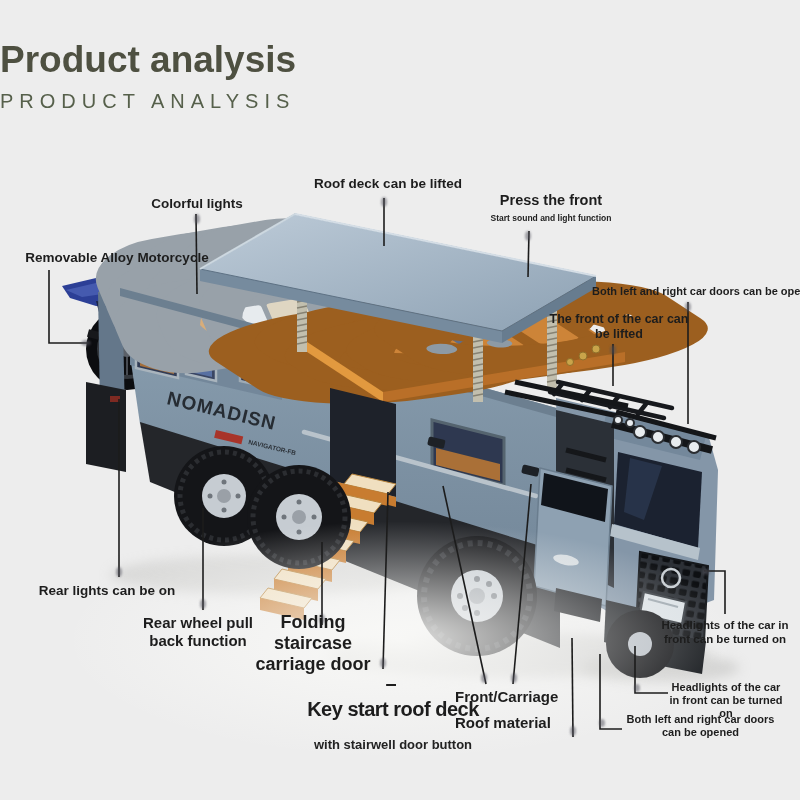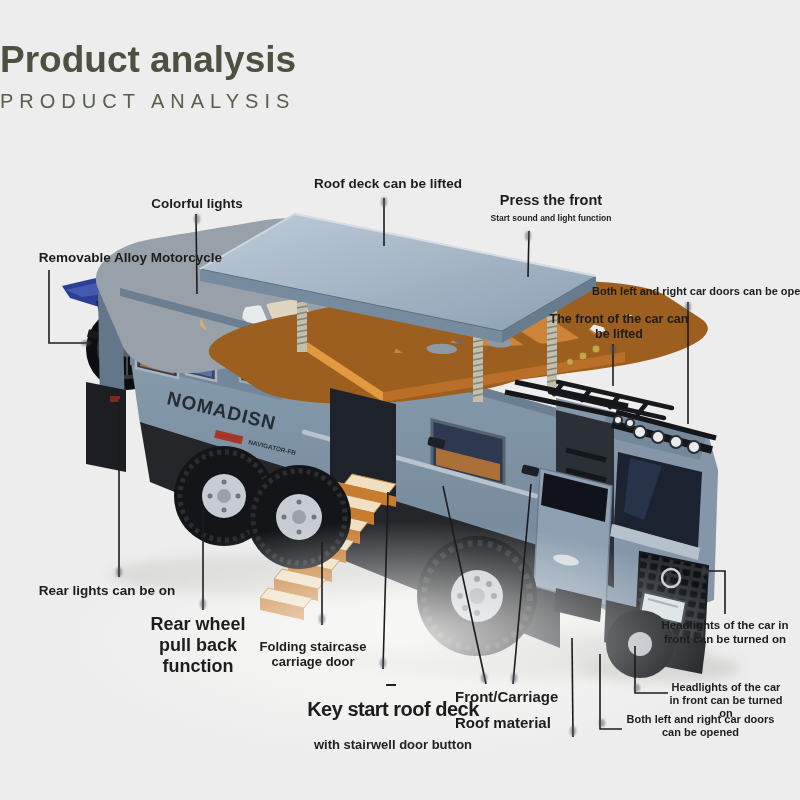--- a/index.html
+++ b/index.html
@@ -26,26 +26,26 @@
   
   .callout{
     position:absolute;z-index:6;color:#1d1d1d;font-weight:bold;
     font-size:13.5px;line-height:1.18;text-align:center;
   }
   .callout .sub{display:block;font-size:8.5px;font-weight:bold;margin-top:4px;color:#222;}
   .nowrap{white-space:nowrap;}
   #co-roof-deck{left:298px;top:176px;width:180px;}
   #co-colorful-lights{left:127px;top:196px;width:140px;}
   #co-press-front{left:471px;top:192px;width:160px;font-size:14.5px;}
-  #co-removable-motorcycle{left:12px;top:250px;width:210px;text-align:right;}
+  #co-removable-motorcycle{left:12px;top:250px;width:210px;text-align:center;}
   #co-doors-open-top{left:592px;top:285px;width:200px;font-size:11px;}
   #co-front-lifted{left:549px;top:312px;width:140px;font-size:12.5px;}
   #co-rear-lights{left:24px;top:583px;width:166px;}
-  #co-rear-wheel{left:133px;top:614px;width:130px;font-size:18px;}
-  #co-folding-staircase{left:243px;top:639px;width:140px;font-size:13px;}
+  #co-rear-wheel{left:133px;top:614px;width:130px;font-size:15px;}
+  #co-folding-staircase{left:243px;top:612px;width:140px;font-size:18px;}
   #co-key-start{left:303px;top:672px;width:180px;text-align:center;}
   #co-key-start .big{font-size:20px;letter-spacing:-0.5px;}
   #co-key-start .dash{font-size:20px;vertical-align:4px;margin-right:4px;}
   #co-key-start .sub{font-size:13px;margin-top:15px;}
   #co-front-carriage{left:455px;top:688px;width:92px;font-size:15px;}
   #co-front-carriage .l2{margin-top:8px;}
   #co-front-wheel{left:510px;top:740px;width:110px;font-size:12.5px;}
   #co-headlights-1{left:650px;top:619px;width:150px;font-size:11.5px;}
   #co-headlights-2{left:666px;top:681px;width:120px;font-size:11px;}
   #co-doors-open-bottom{left:618px;top:713px;width:165px;font-size:11px;}

